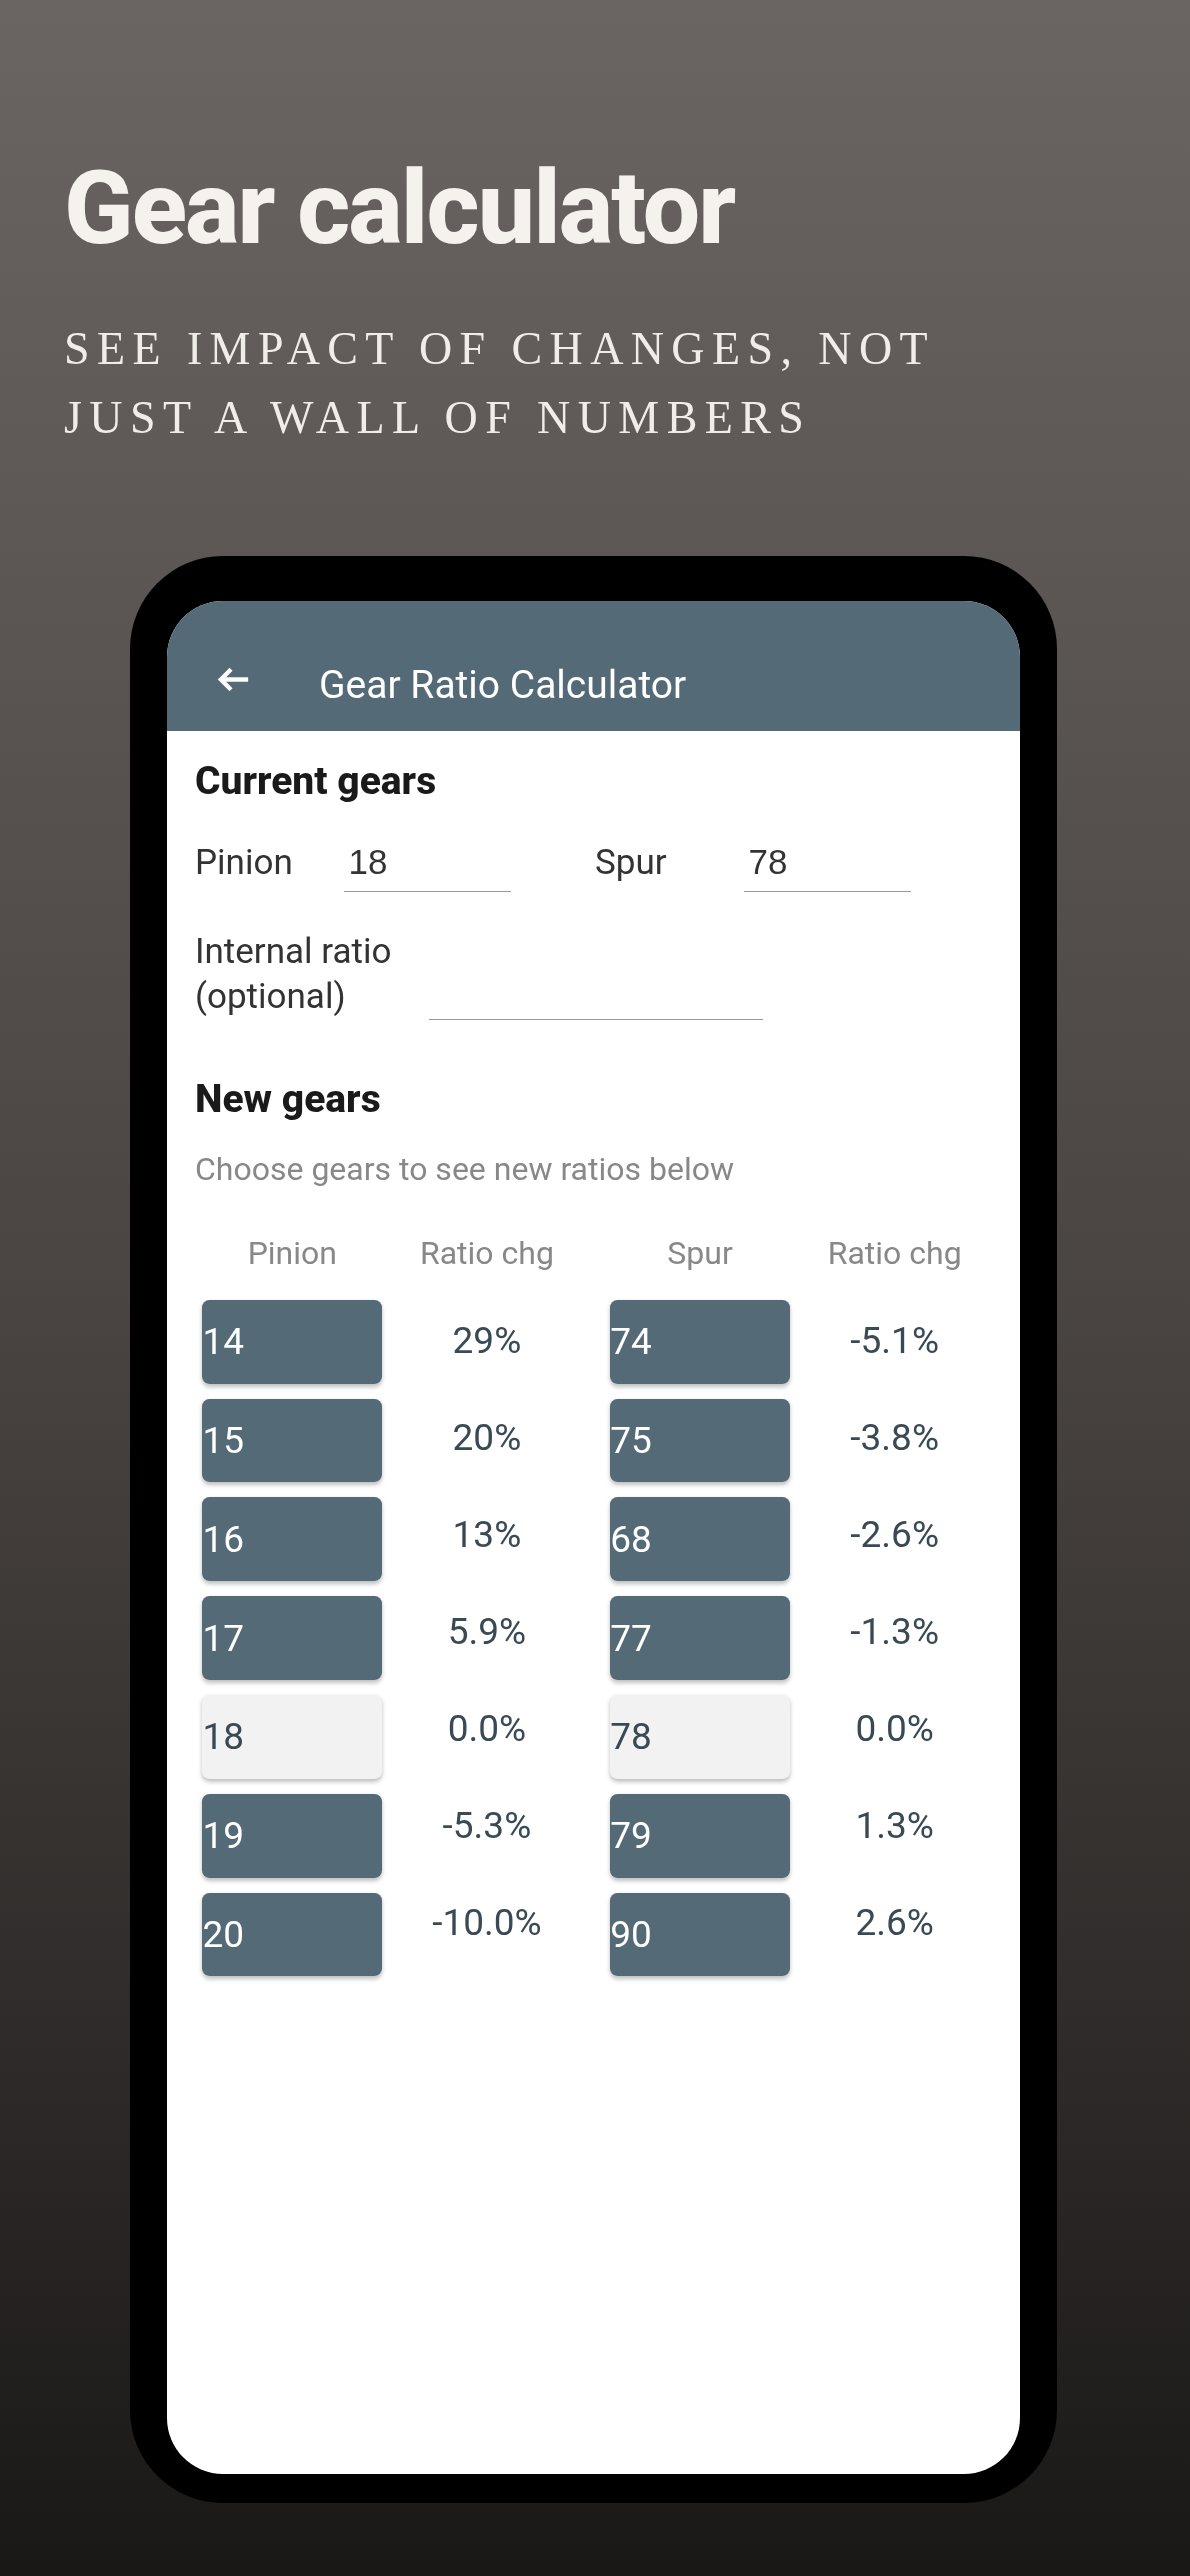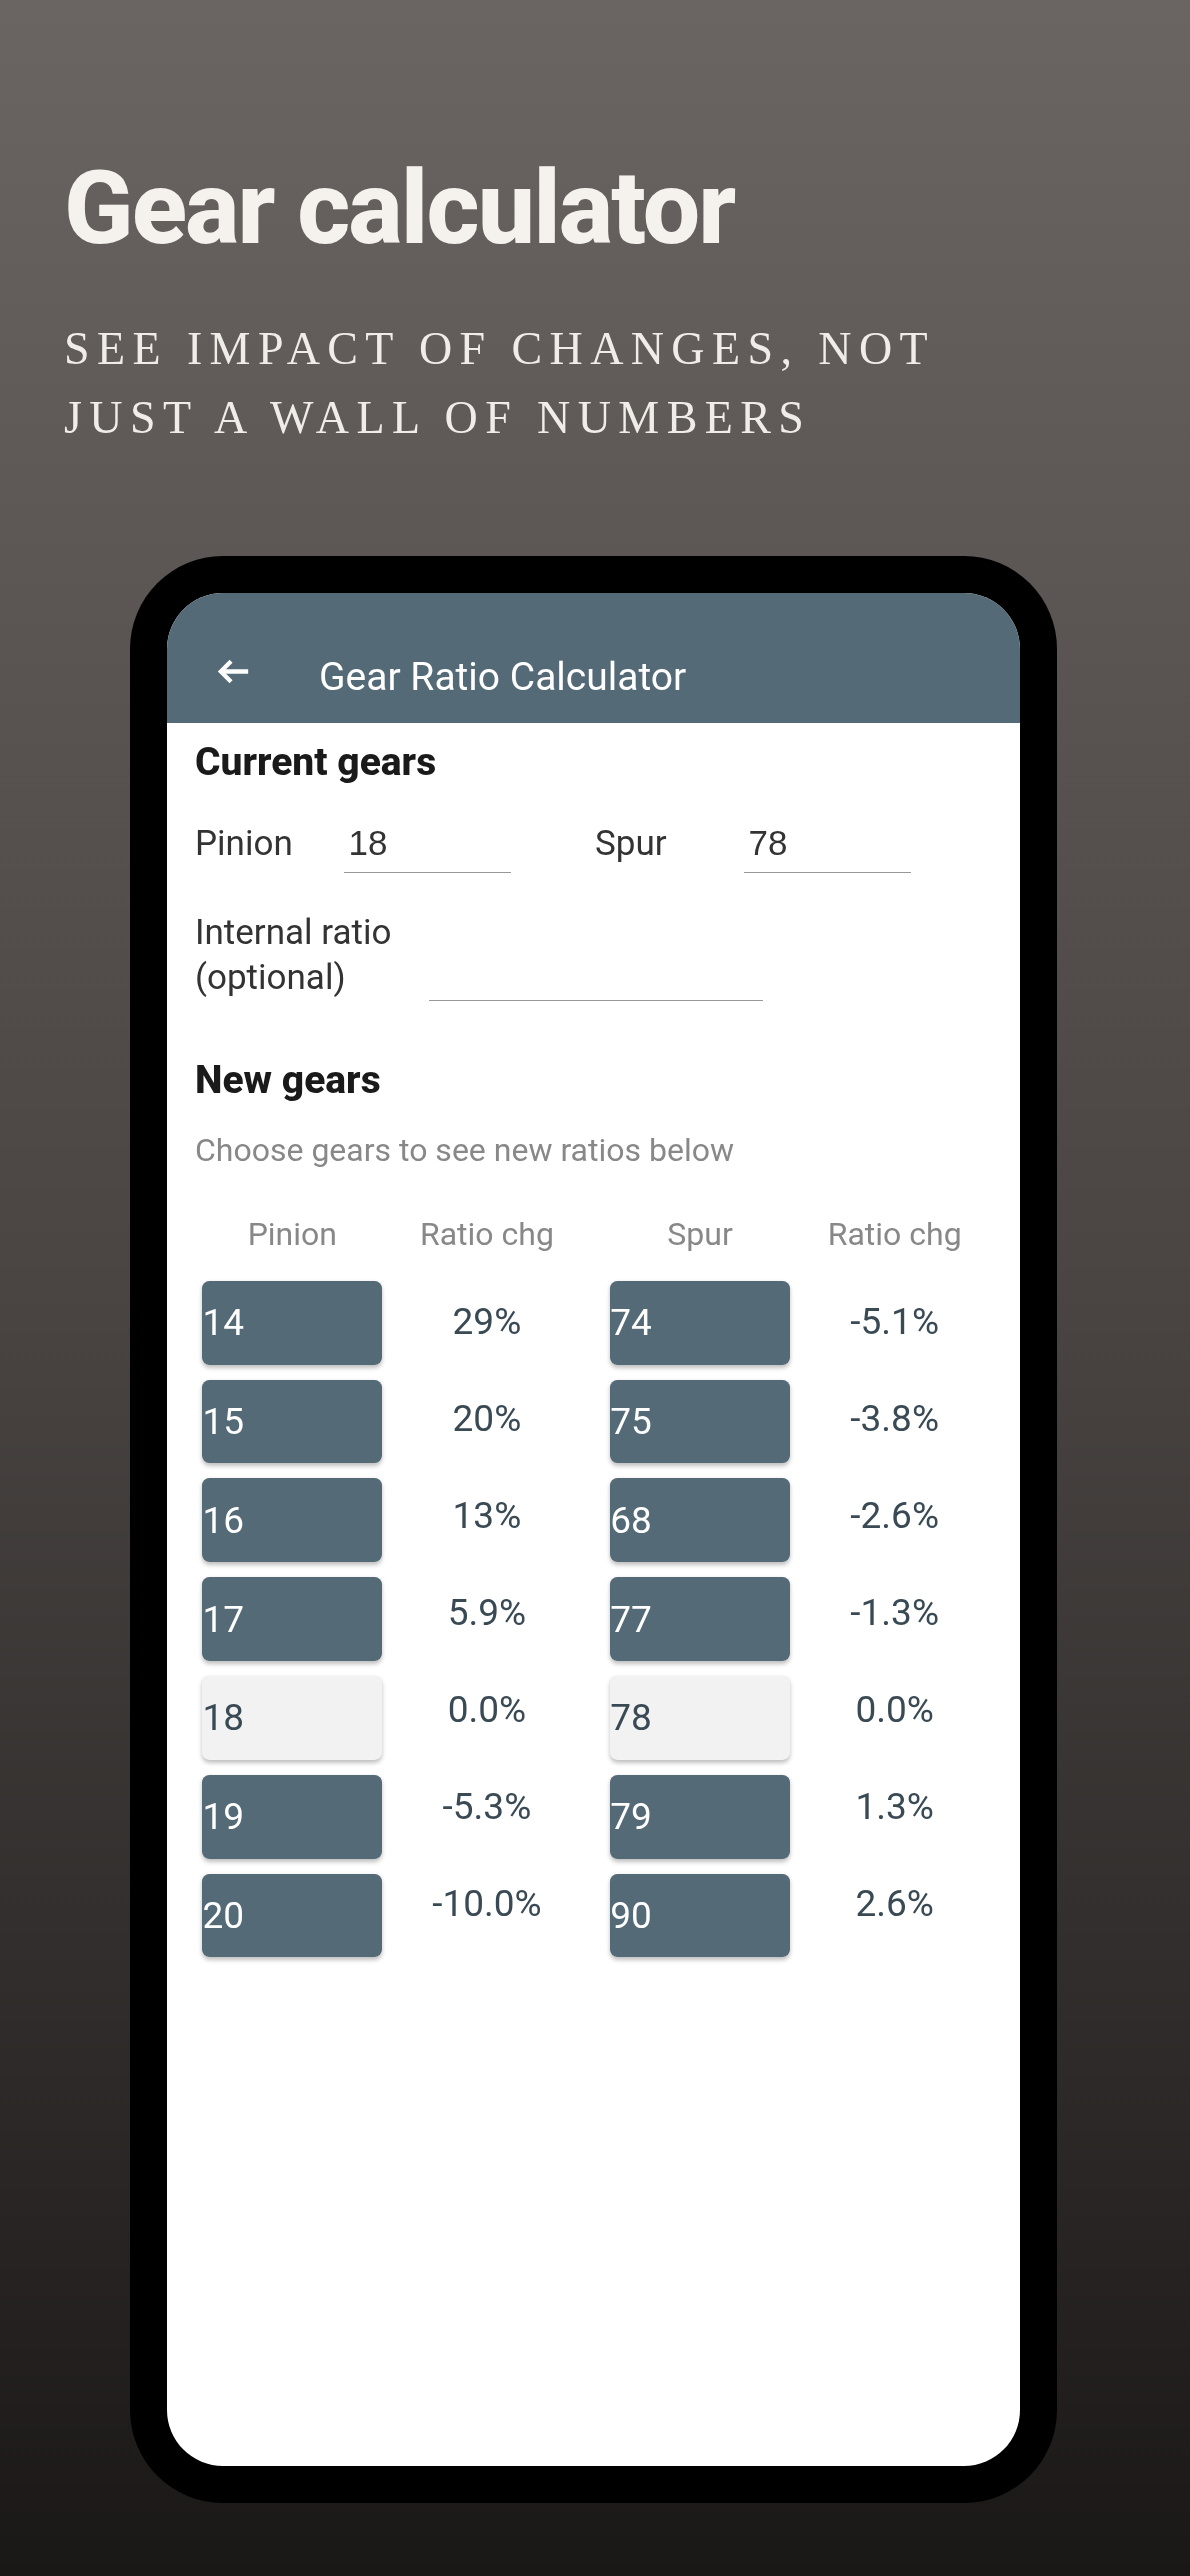--- a/index.html
+++ b/index.html
@@ -42,20 +42,21 @@
       border-radius: 93px;
       padding: 37px;
     }
     .phone-screen {
       width: 100%;
       height: 100%;
       background: #fff;
       border-radius: 56px;
       overflow: hidden;
       position: relative;
+      margin-top: 8px;
     }
     .app-bar {
       background: #546a77;
       height: 130px;
       display: flex;
       align-items: center;
       padding: 0 28px;
       padding-top: 37px;
     }
     .back-icon {
@@ -64,21 +65,21 @@
       padding: 18.5px;
       cursor: pointer;
     }
     .app-title {
       color: #fff;
       font-size: 39px;
       font-weight: 400;
       margin-left: 46px;
     }
     .content {
-      padding: 7px 28px;
+      padding: 18px 28px;
     }
     .section-title {
       font-size: 39px;
       font-weight: 800;
       color: #1a1a1a;
       margin-bottom: 28px;
       margin-top: 9.3px;
     }
     .section-title.new-gears {
       margin-top: 56px;

